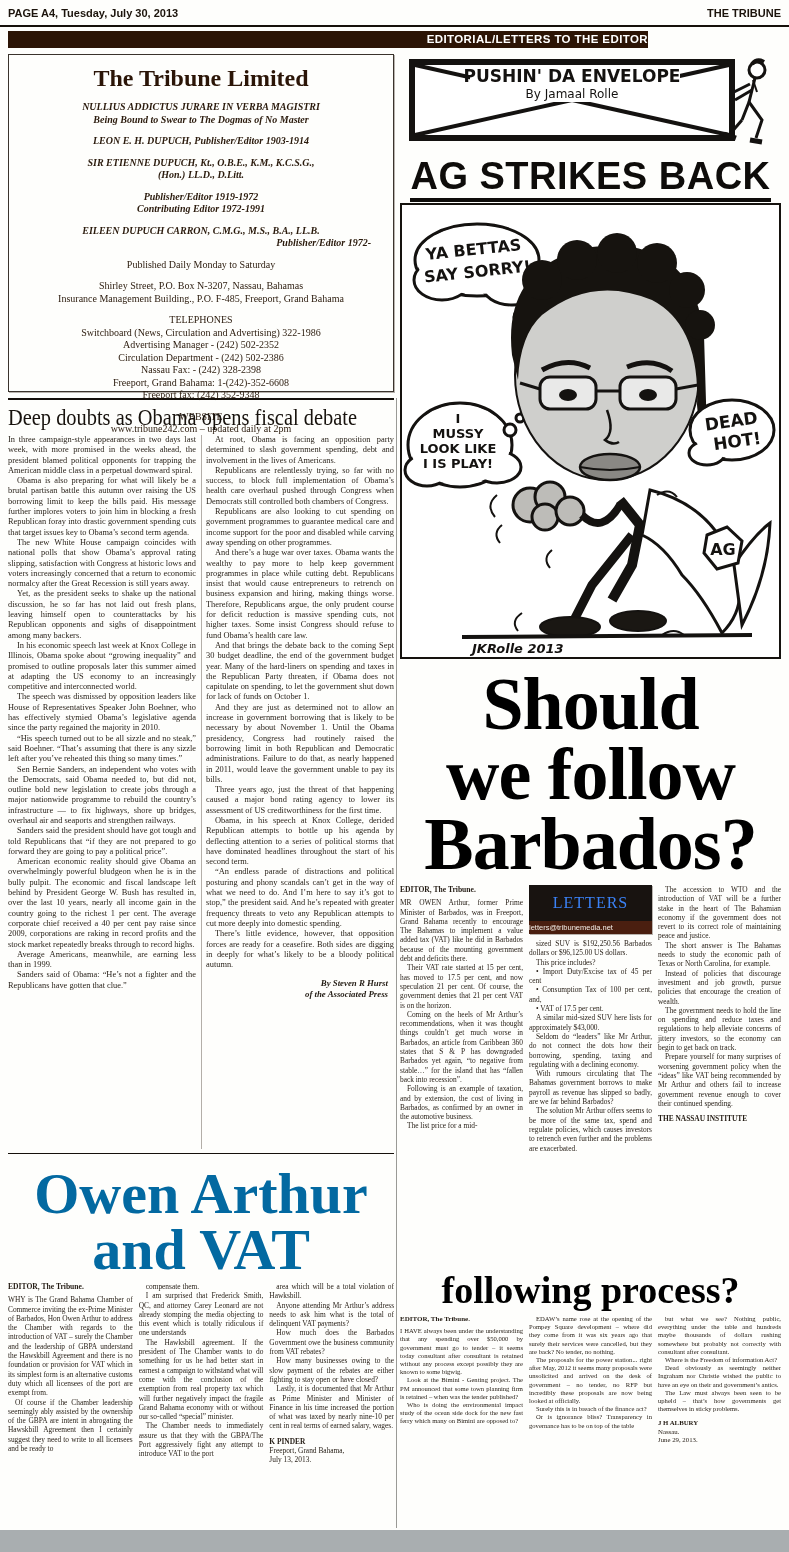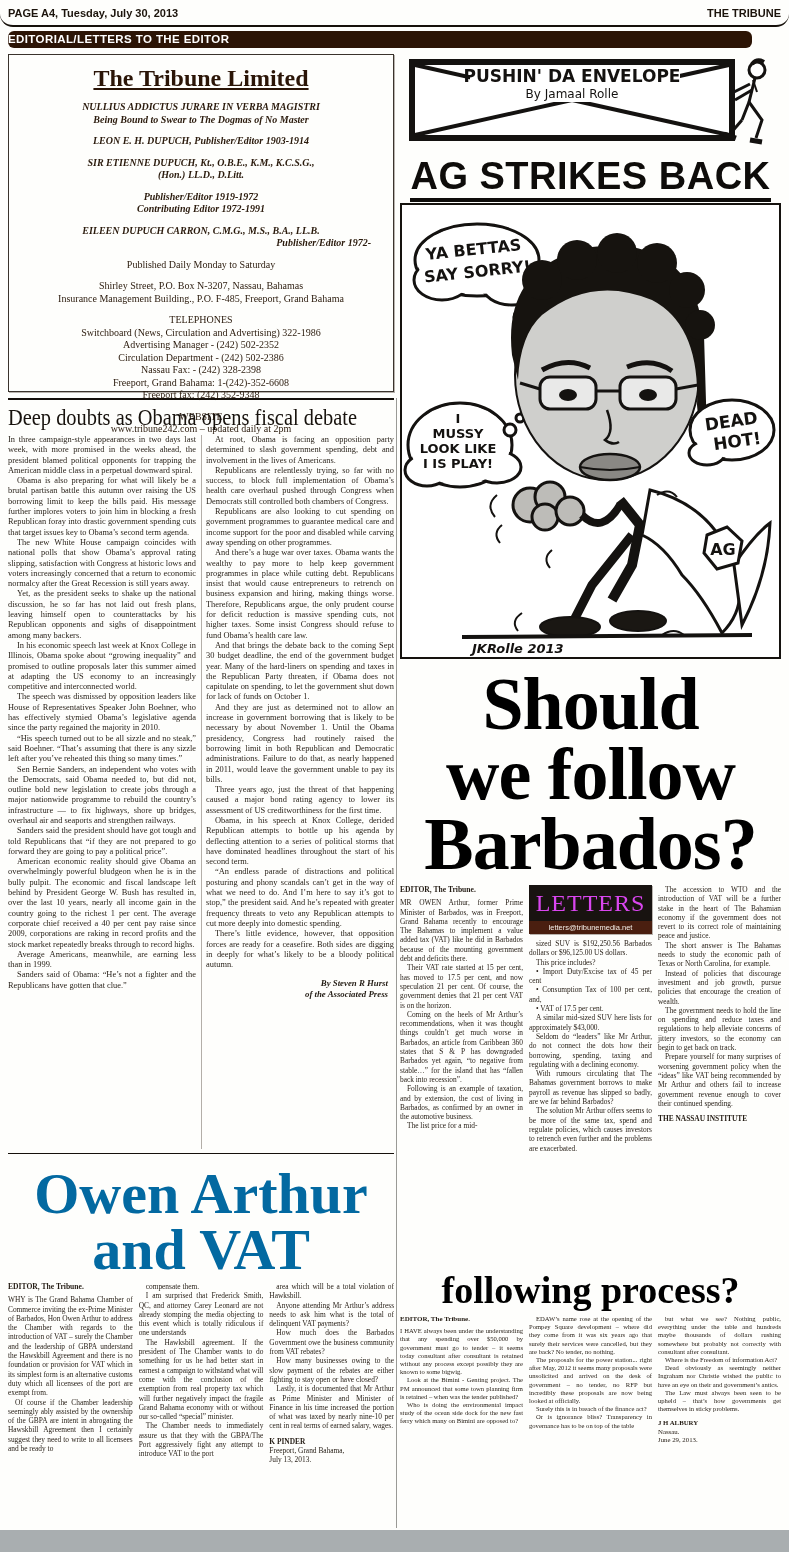--- a/index.html
+++ b/index.html
@@ -7,38 +7,38 @@
   .page {
     position: relative; width: 789px; height: 1552px; margin: 0 auto;
     background: #fefefc; color:#241c14; overflow: hidden;
     font-family: "Liberation Serif", serif;
   }
   
   .pageheader {
     position:absolute; left:0; top:0; width:789px; height:27px;
     border-bottom:2px solid #16100a; padding:7px 8px 0 8px;
     font-family:"Liberation Sans", sans-serif; font-weight:bold; font-size:11px;
-    display:flex; justify-content:space-between; color:#1c140c;border-radius:13px;
+    display:flex; justify-content:space-between; color:#1c140c;
   }
   .banner {
-    position:absolute; left:8px; top:31px; width:744px; height:17px;
-    background:#2c1405; color:#fff; text-align:left;
+    position:absolute; left:8px; top:31px; width:640px; height:17px;
+    background:#2c1405; color:#fff; text-align:right;
     font-family:"Liberation Sans", sans-serif; font-weight:bold; font-size:11.5px;
-    line-height:17px; letter-spacing:.4px;border-radius:6px;
+    line-height:17px; letter-spacing:.4px;
   }
   
   .lefthalf  { position:absolute; left:8px;  top:54px; width:386px; }
   .righthalf { position:absolute; left:400px; top:54px; width:381px; }
   .vrule { position:absolute; left:396px; top:398px; width:1px; height:1130px; background:#9a9a96; }
   
   .masthead {
     border:1px solid #3a332c; box-shadow:1px 1px 0 #b9b4ae;
     height:338px; padding:10px 8px 6px 8px; text-align:center; color:#2a1a0c;
   }
-  .mh-title { font-size:24px; font-weight:bold; color:#2b1507; margin-bottom:9px;text-decoration:underline; }
+  .mh-title { font-size:24px; font-weight:bold; color:#2b1507; margin-bottom:9px; }
   .mh-it { font-style:italic; font-weight:bold; font-size:10px; line-height:12.5px; }
   .mh-plain { font-size:10px; line-height:12.5px; }
   .mh-gap { height:9px; }
   .mh-right { text-align:right; padding-right:14px; }
   .masthead p { margin:0; }
   
   .strip { height:94px; position:relative; }
   .agheadline {
     margin-top:8px; text-align:center;
     font-family:"Liberation Sans", sans-serif; font-weight:bold; font-size:38px;
@@ -80,26 +80,26 @@
   .lp .salutation { font-size:7px; }
   .sig { margin-top:6px; font-size:7.4px; line-height:9.3px; }
   .sig .name { font-weight:bold; }
   .lp .sig { font-size:6.8px; line-height:8.4px; }
   .barb-cols { height:378px; margin-top:6px; }
   .owen-cols { height:248px; margin-top:4px; }
   .proc-cols { height:178px; margin-top:5px; }
   
   .lettersbox { width:100%; margin-bottom:5px; box-shadow:1px 1px 0 #b9b4ae; }
   .lettersbox .top {
-    background:#181310; color:#d946ef; text-align:center;
-    font-size:24px; line-height:36px; font-weight:normal; letter-spacing:1px;
+    background:#181310; color:#3b82f6; text-align:center;
+    font-size:16px; line-height:36px; font-weight:normal; letter-spacing:1px;
     font-family:"Liberation Serif", serif;
   }
   .lettersbox .email {
-    background:#4a1f10; color:#f3ede6; text-align:center;
+    background:#4a1f10; color:#f3ede6; 
     font-family:"Liberation Sans", sans-serif; font-size:7.5px; line-height:13px;
   }
   
   .footerbar { position:absolute; left:0; top:1530px; width:789px; height:22px; background:#a9aeb0; }
   svg text { font-family:"DejaVu Sans", sans-serif; }
 </style>
 </head>
 <body>
 
 <div class="page">

